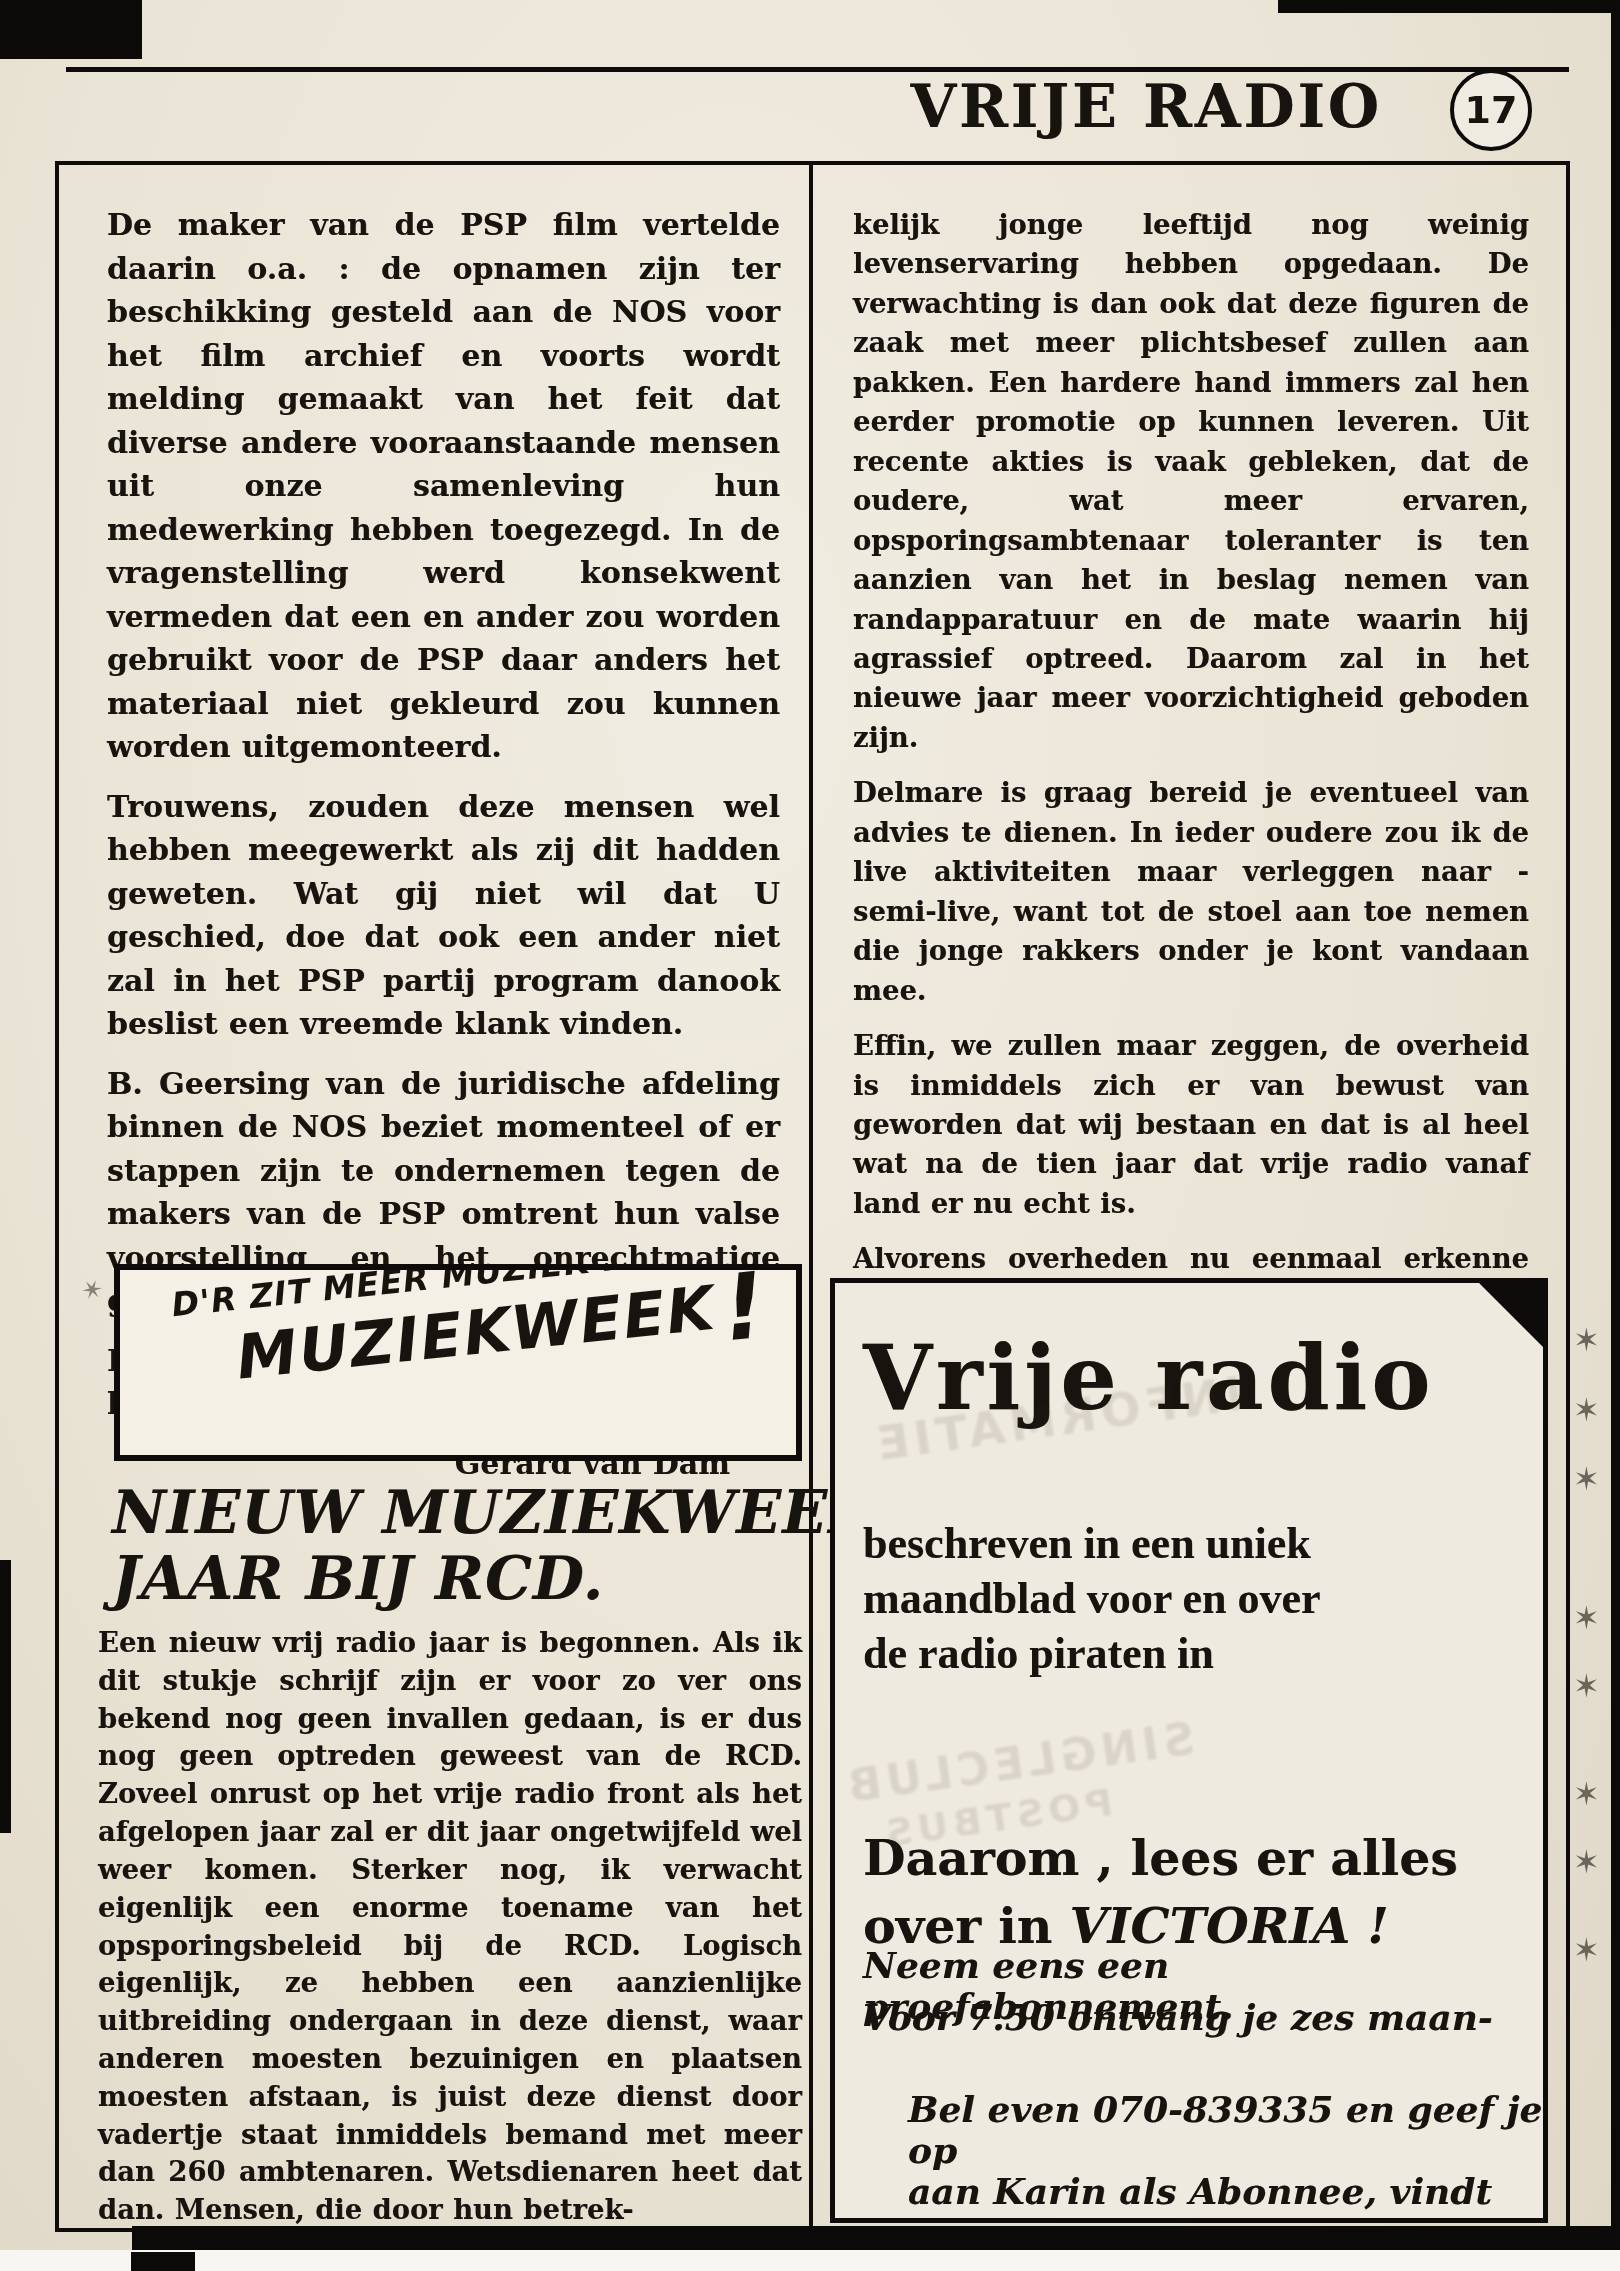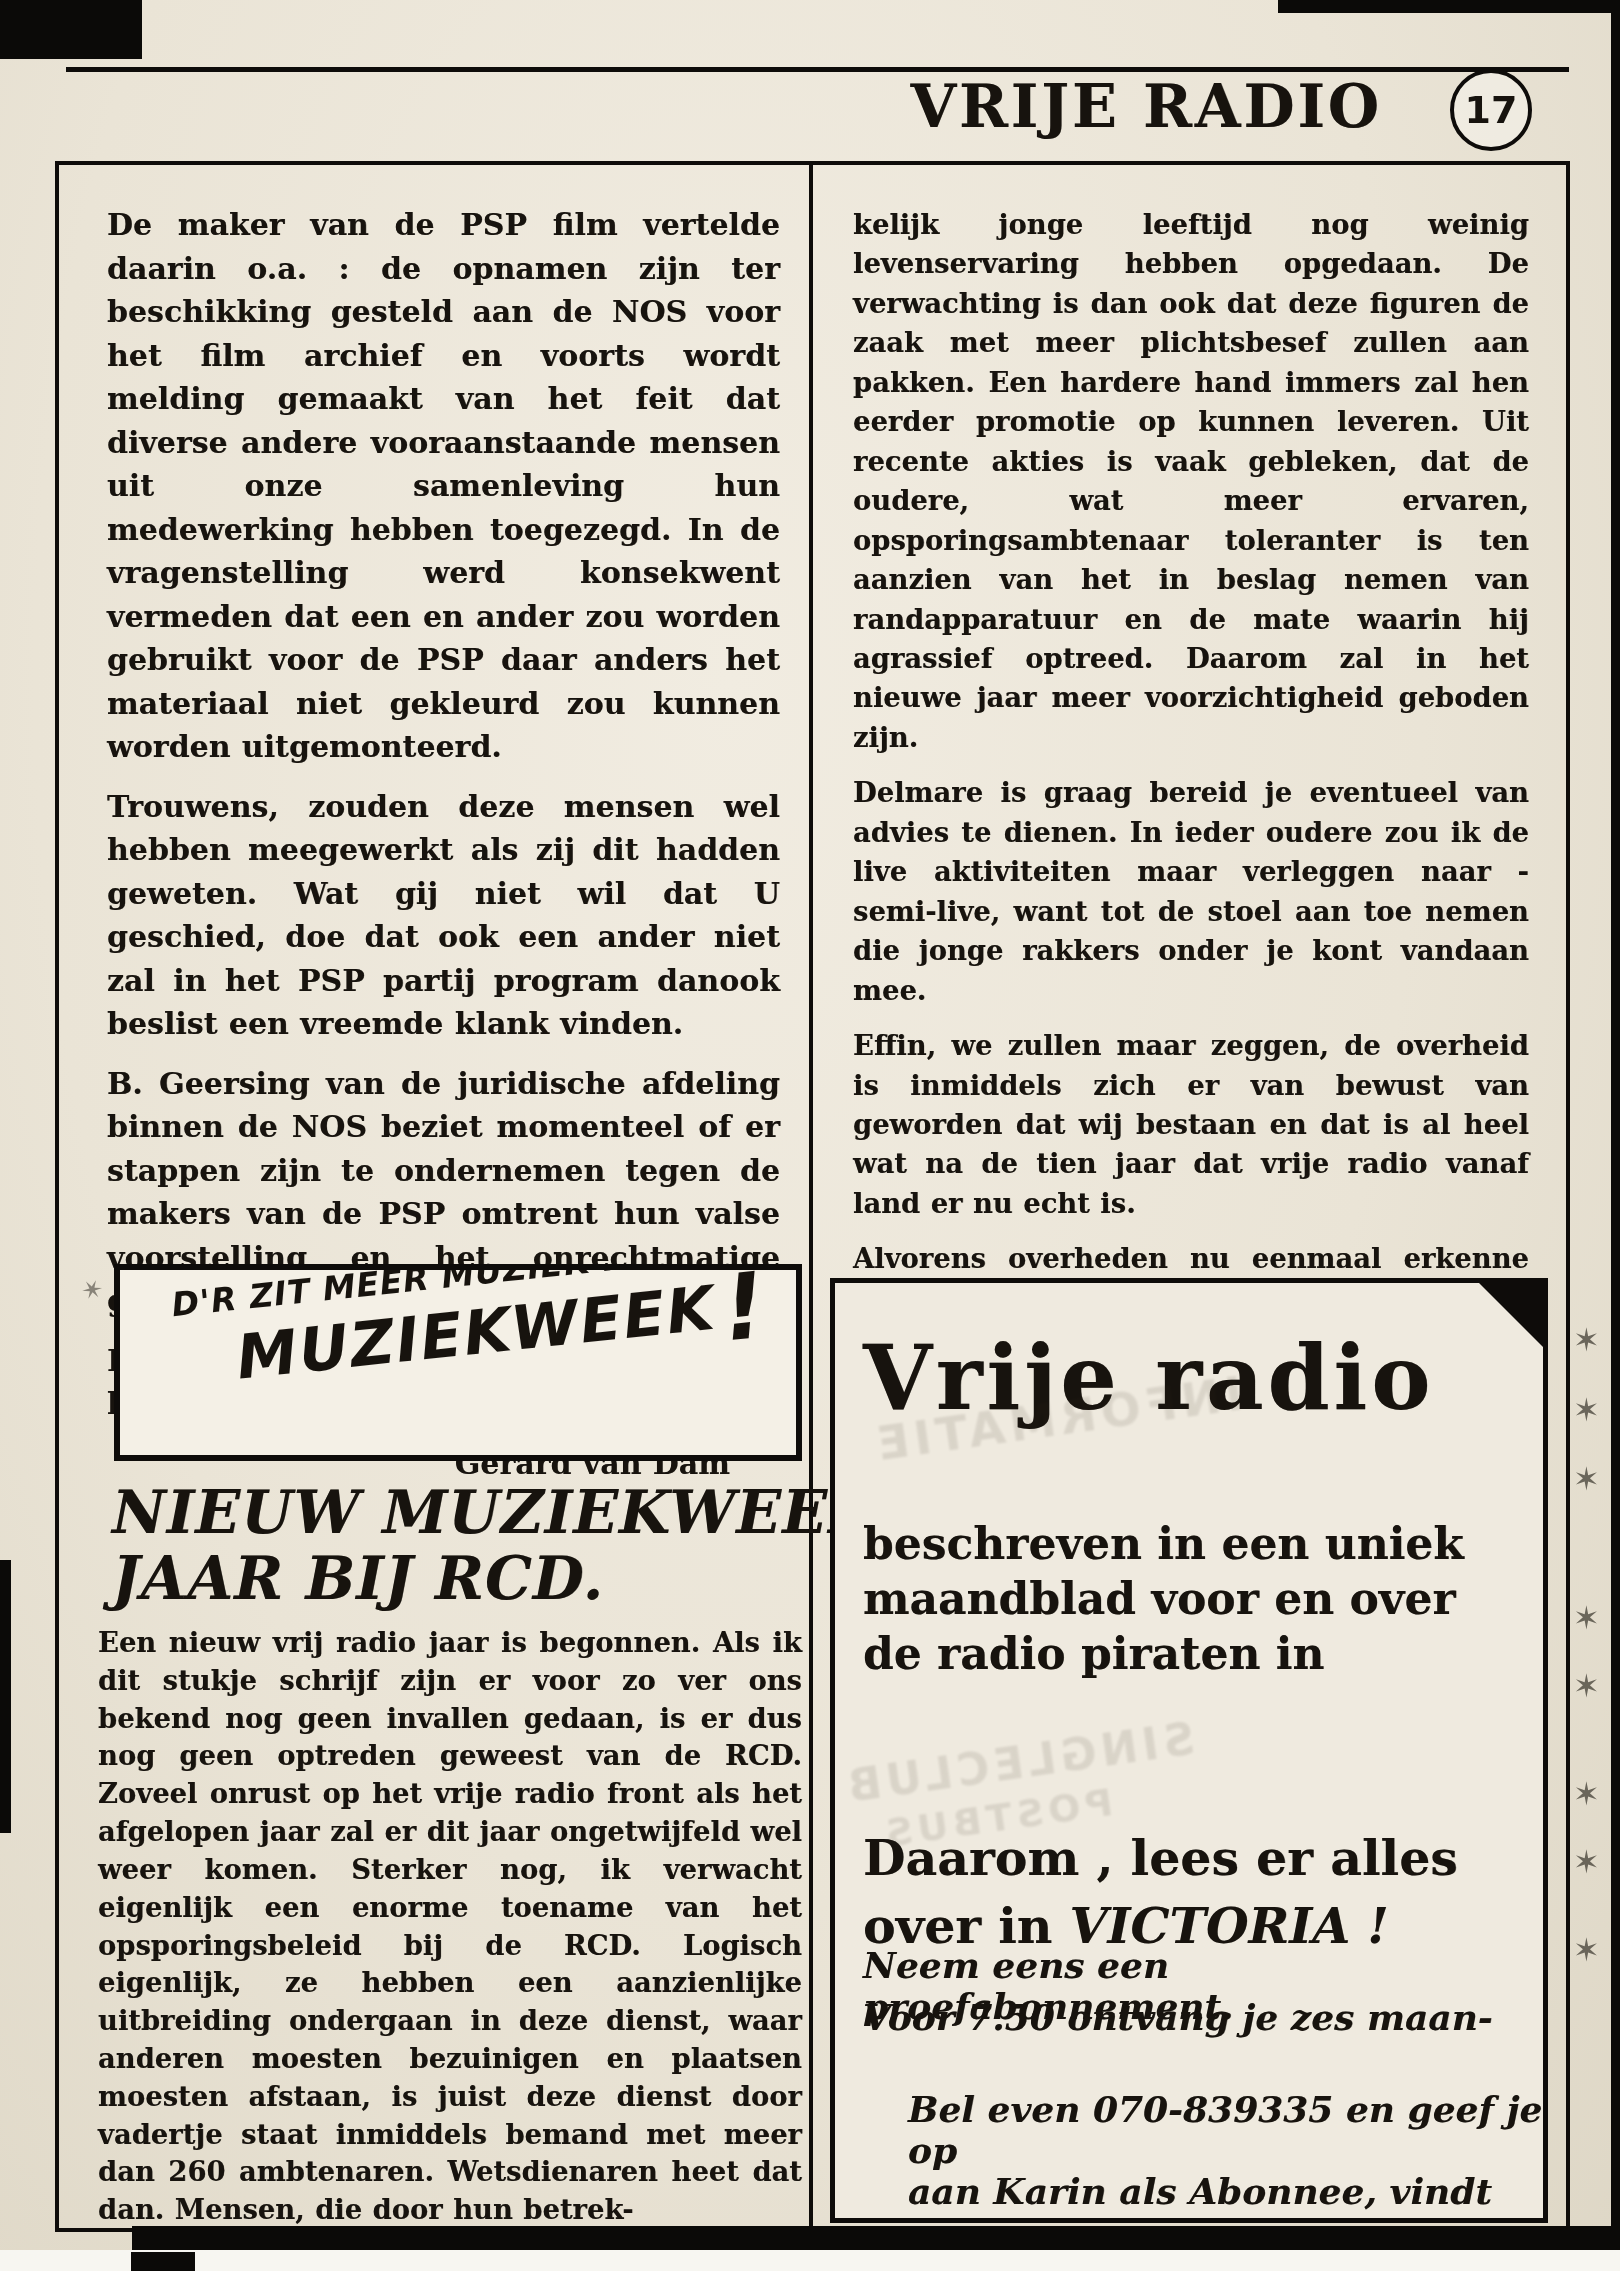--- a/index.html
+++ b/index.html
@@ -74,21 +74,21 @@
   
   .ad-box {
     left: 830px; top: 1278px; width: 708px; height: 935px;
     border: 5.7px solid #0e0c0a; background: #efeadf; overflow: hidden;
   }
   .ad-fold {
     position: absolute; top: 0; right: 0; width: 0; height: 0;
     border-top: 64px solid #0e0c0a; border-left: 64px solid transparent;
   }
   .ad-title { position: absolute; left: 28px; top: 42px; font-size: 89px; letter-spacing: 3.8px; white-space: nowrap; }
-  .ad-intro { position: absolute; left: 28px; top: 233px; font-size: 44px; line-height: 55px; }
+  .ad-intro { position: absolute; left: 28px; top: 233px; font-size: 44px; line-height: 55px; font-family: Liberation Serif, serif; }
   .ad-cta { position: absolute; left: 28px; top: 541px; font-size: 49px; line-height: 68px; }
   .ad-sub { position: absolute; left: 28px; font-size: 36px; line-height: 41px; }
   .ad-sub1 { top: 662px; }
   .ad-sub2 { top: 714px; }
   .ad-sub3 { top: 806px; margin-left: 45px; }
 
   
   .ghost {
     position: absolute; transform: scaleX(-1) rotate(8deg);
     opacity: 0.11; filter: blur(1.1px);

